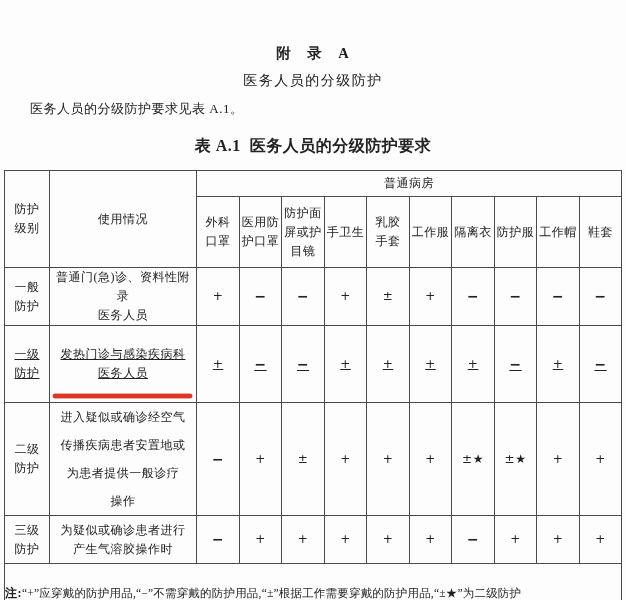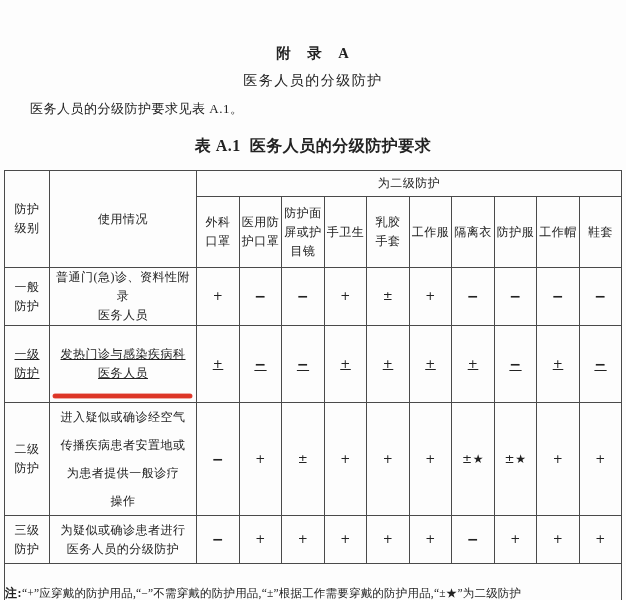--- a/index.html
+++ b/index.html
@@ -94,21 +94,21 @@
         <col style="width:43px">
         <col style="width:42px">
         <col style="width:43px">
         <col style="width:42px">
     </colgroup>
     <thead>
       <tr class="hdr-group">
         <th rowspan="2">防护
 级别</th>
         <th rowspan="2">使用情况</th>
-        <th colspan="10">为二级防护</th>
+        <th colspan="10">普通病房</th>
       </tr>
       <tr class="hdr-sub">
         <th>外科
 口罩</th>
         <th>医用防
 护口罩</th>
         <th>防护面
 屏或护
 目镜</th>
         <th>手卫生</th>
@@ -172,21 +172,21 @@
         <td class="mark">+</td>
         <td class="mark">±★</td>
         <td class="mark">±★</td>
         <td class="mark">+</td>
         <td class="mark">+</td>
       </tr>
       <tr class="row-level3">
         <th>三级
 防护</th>
         <td class="usage">为疑似或确诊患者进行
-医务人员的分级防护</td>
+产生气溶胶操作时</td>
         <td class="mark heavy">−</td>
         <td class="mark">+</td>
         <td class="mark">+</td>
         <td class="mark">+</td>
         <td class="mark">+</td>
         <td class="mark">+</td>
         <td class="mark heavy">−</td>
         <td class="mark">+</td>
         <td class="mark">+</td>
         <td class="mark">+</td>

